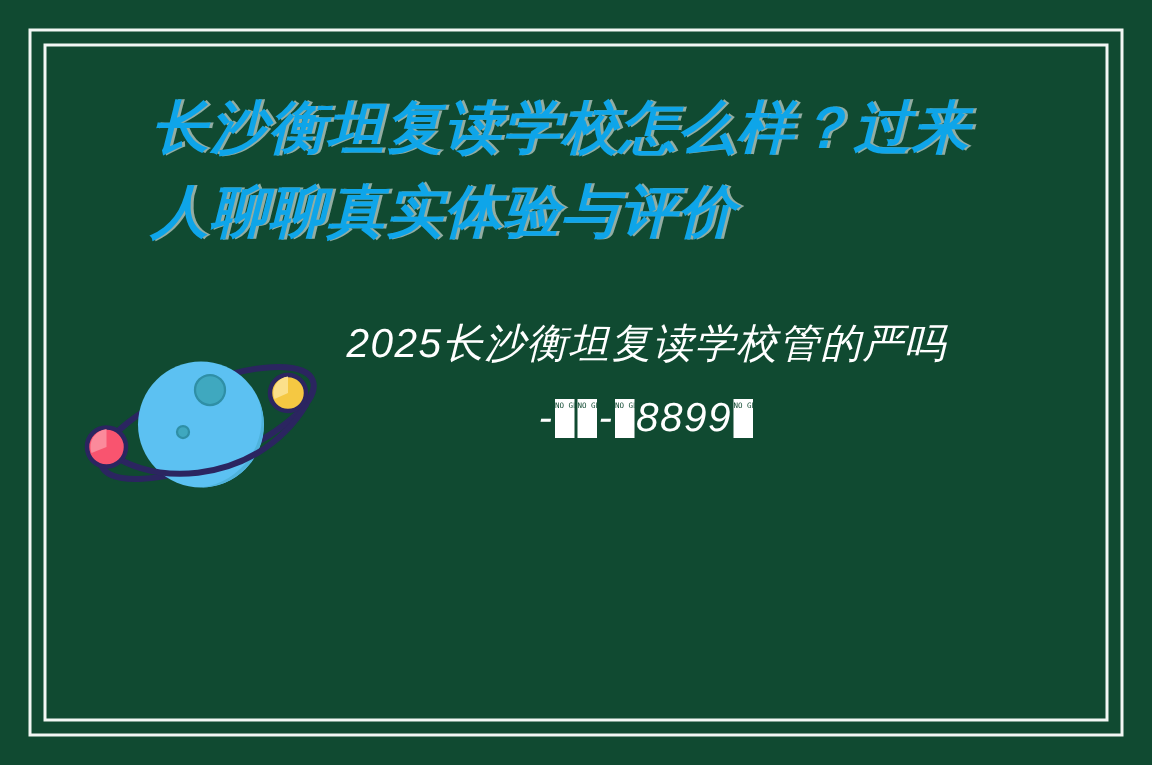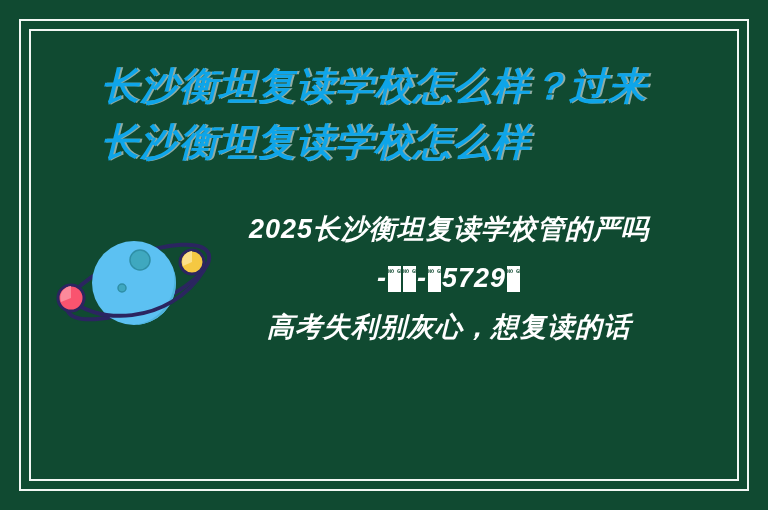--- a/index.html
+++ b/index.html
@@ -66,28 +66,28 @@
     position: absolute;
     left: 52px;
     top: 222px;
     width: 172px;
     height: 122px;
   }
 
   
   .body-copy {
     position: absolute;
-    left: 234px;
+    left: 216px;
     top: 205px;
     width: 430px;
     text-align: center;
     color: #ffffff;
     font-size: 27px;
     font-style: italic;
-    font-weight: 700;
+    font-weight: 400;
     line-height: 49px;
     letter-spacing: 1px;
   }
   .body-copy .bc-line {
     display: block;
     white-space: nowrap;
   }
 
   
   .tofu {
@@ -116,21 +116,21 @@
 </head>
 <body>
 
 <div id="poster">
 
   <div class="frame-outer"></div>
   <div class="frame-inner"></div>
 
   <div class="headline">
     <span class="hl-line">长沙衡坦复读学校怎么样？过来</span>
-    <span class="hl-line">长沙衡坦复读学校怎么样</span>
+    <span class="hl-line">人聊聊真实体验与评价</span>
   </div>
 
   <div class="planet-art">
     <svg width="172" height="122" viewBox="0 0 172 122" xmlns="http://www.w3.org/2000/svg">
 
       <g>
         <ellipse cx="86" cy="60" rx="76" ry="26" transform="rotate(-22 86 60)" fill="none" stroke="#2b2560" stroke-width="4"></ellipse>
       </g>
 
       <circle cx="82" cy="61" r="42" fill="#5cc1f2"></circle>
@@ -150,18 +150,17 @@
       <g>
         <circle cx="140" cy="40" r="12" fill="#f5c842" stroke="#2b2560" stroke-width="3"></circle>
         <path d="M140 40 L140 29 A11 11 0 0 0 131 44 Z" fill="#fbe08a"></path>
       </g>
     </svg>
   </div>
 
   <div class="body-copy">
     <span class="bc-line">2025长沙衡坦复读学校管的严吗</span>
     <span class="bc-line">
-      <span>-</span><span class="tofu"><i>NO GLYPH</i></span><span class="tofu"><i>NO GLYPH</i></span><span>-</span><span class="tofu"><i>NO GLYPH</i></span><span>5729</span><span class="tofu"><i>NO GLYPH</i></span>
+      <span>-</span><span class="tofu"><i>NO GLYPH</i></span><span class="tofu"><i>NO GLYPH</i></span><span>-</span><span class="tofu"><i>NO GLYPH</i></span><span>8899</span><span class="tofu"><i>NO GLYPH</i></span>
     </span>
-    <span class="bc-line">高考失利别灰心，想复读的话</span>
   </div>
 
 </div>
 
 </body></html>

